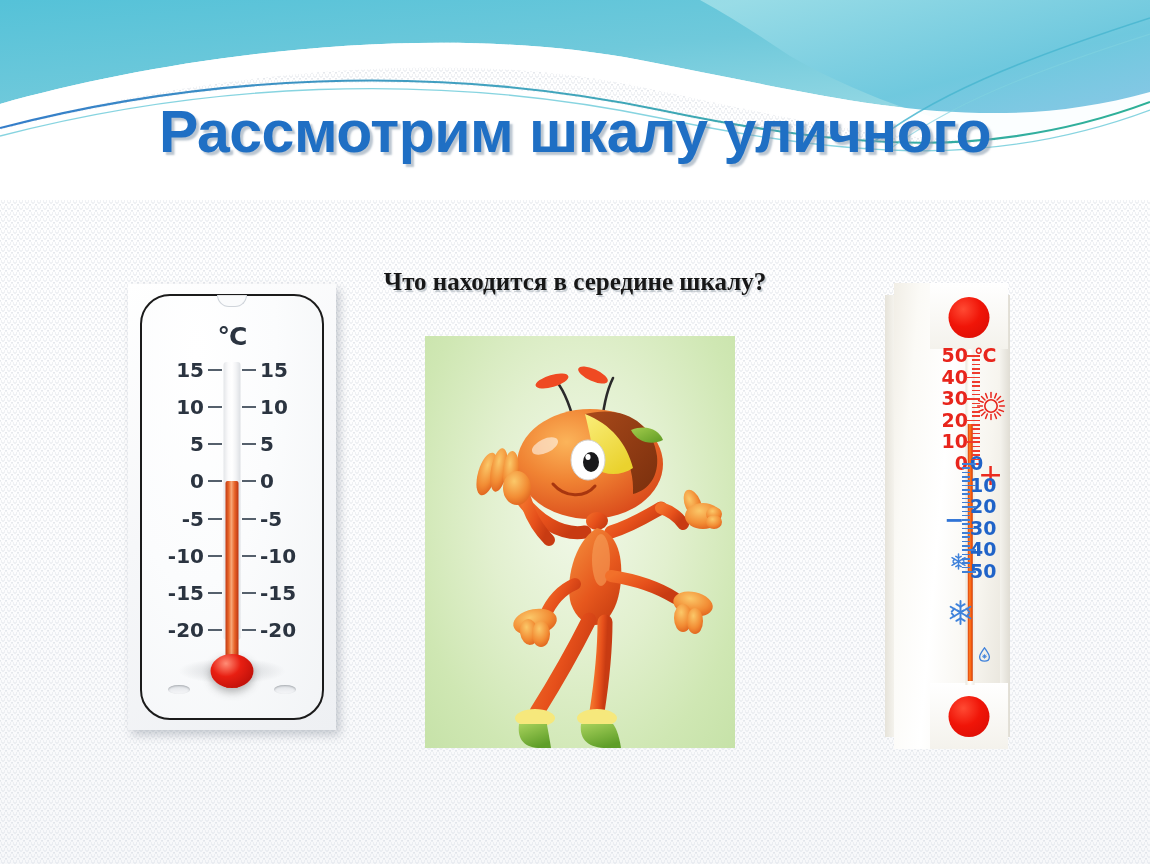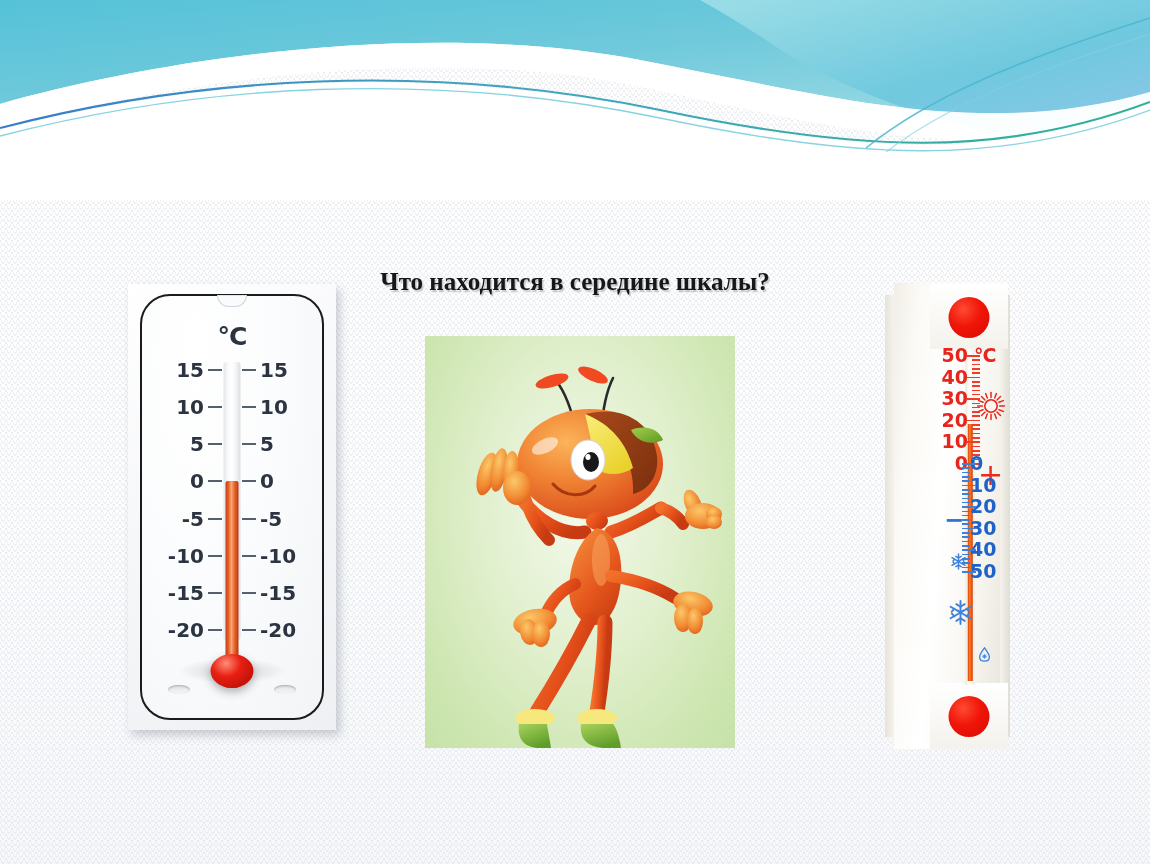--- a/index.html
+++ b/index.html
@@ -232,22 +232,23 @@
       <path d="M0,104 C170,56 430,20 640,60 C830,96 980,140 1150,92 L1150,118 C980,168 820,124 636,86 C432,44 176,80 0,128 Z" fill="#FFFFFF" opacity="0.97"></path>
       <path d="M0,130 C200,78 430,64 660,112 C860,154 1000,160 1150,104 L1150,200 L0,200 Z" fill="#FFFFFF"></path>
       <path d="M0,128 C200,76 430,62 660,110 C860,152 1000,158 1150,102" fill="none" stroke="url(#wvC)" stroke-width="2.1" opacity="0.9"></path>
       <path d="M0,136 C200,84 430,70 660,118 C860,160 1000,166 1150,110" fill="none" stroke="#5FC6D6" stroke-width="1.3" opacity="0.75"></path>
       <path d="M1150,18 C1020,60 930,96 866,148" fill="none" stroke="#49B6D0" stroke-width="1.6" opacity="0.85"></path>
       <path d="M1150,34 C1030,72 946,106 886,152" fill="none" stroke="#7FD2DF" stroke-width="1.2" opacity="0.7"></path>
     </svg>
   </div>
 
   <div class="title-block">
+    <div class="title-line">Рассмотрим шкалу уличного</div>
   </div>
-  <div id="subtitle">Что находится в середине шкалы?</div>
+  <div id="subtitle">Что находится в середине шкалу?</div>
 
   <div id="thermo-left">
     <div class="tl-plate">
       <div class="tl-body">
         <div class="tl-notch"></div>
         <div class="tl-degc">°C</div>
         <div class="tl-tube"></div>
         <div class="tl-mercury" id="tl-mercury" style="top: 185.429px; height: 206.571px;"></div>
         <div class="tl-bulbshadow"></div>
         <div class="tl-bulb"></div>

